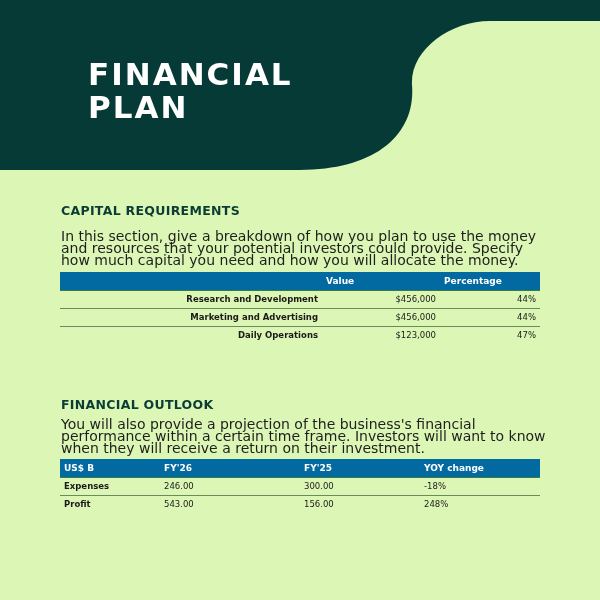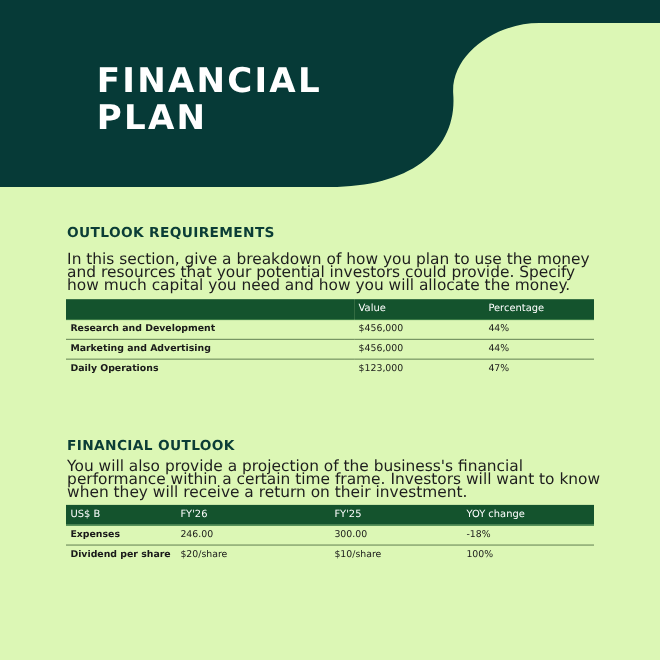--- a/index.html
+++ b/index.html
@@ -38,55 +38,56 @@
       font-size: 14px;
       line-height: 12px;
       color: #1e1e1e;
     }
     table {
       position: absolute; left: 60px; width: 480px;
       border-collapse: collapse;
       font-family: "DejaVu Sans", sans-serif;
     }
     th {
-      background: #14532d;
+      background: #0369a1;
       color: #ffffff;
-      font-weight: normal;
+      font-weight: bold;
       font-size: 9px;
       height: 18px;
       text-align: left;
       padding: 0 4px;
       border-bottom: 1px solid #3a7a45;
     }
     td {
       font-size: 8.5px;
       height: 18px;
       padding: 0 4px;
       border-bottom: 1.5px solid #6c8a5a;
       color: #1a1a1a;
+      text-align: right;
     }
     tr:last-child td { border-bottom: none; }
     td.label { font-weight: bold; }
     .t2 th, .t2 td { text-align: left; }
     .t2 th:first-child, .t2 td:first-child { text-align: left; margin-top: 13px; }
   </style>
 </head>
 <body>
 
 <div class="hero">
   <svg width="600" height="172" viewBox="0 0 600 172">
     <path d="M0 0 H600 V21 H490 C450 21 410 50 412 85 C416 135 375 170 300 170 L0 170 Z" fill="#063a37"></path>
   </svg>
   <div class="hero-title">
     <div>FINANCIAL</div>
     <div>PLAN</div>
   </div>
 </div>
 
-<div class="section-title" style="top:203px;">OUTLOOK REQUIREMENTS</div>
+<div class="section-title" style="top:203px;">CAPITAL REQUIREMENTS</div>
 <div class="section-body" style="top:230px;">In this section, give a breakdown of how you plan to use the money and resources that your potential investors could provide. Specify how much capital you need and how you will allocate the money.</div>
 
 <table style="top:272px;">
   <colgroup>
       <col style="width:262px">
       <col style="width:118px">
       <col style="width:100px">
     </colgroup>
   <thead>
     <tr>
@@ -133,19 +134,19 @@
     </tr>
   </thead>
   <tbody>
     <tr>
       <td class="label">Expenses</td>
       <td>246.00</td>
       <td>300.00</td>
       <td>-18%</td>
     </tr>
     <tr>
-      <td class="label">Dividend per share</td>
-      <td>$20/share</td>
-      <td>$10/share</td>
-      <td>100%</td>
+      <td class="label">Profit</td>
+      <td>543.00</td>
+      <td>156.00</td>
+      <td>248%</td>
     </tr>
   </tbody>
 </table>
 
 </body></html>

